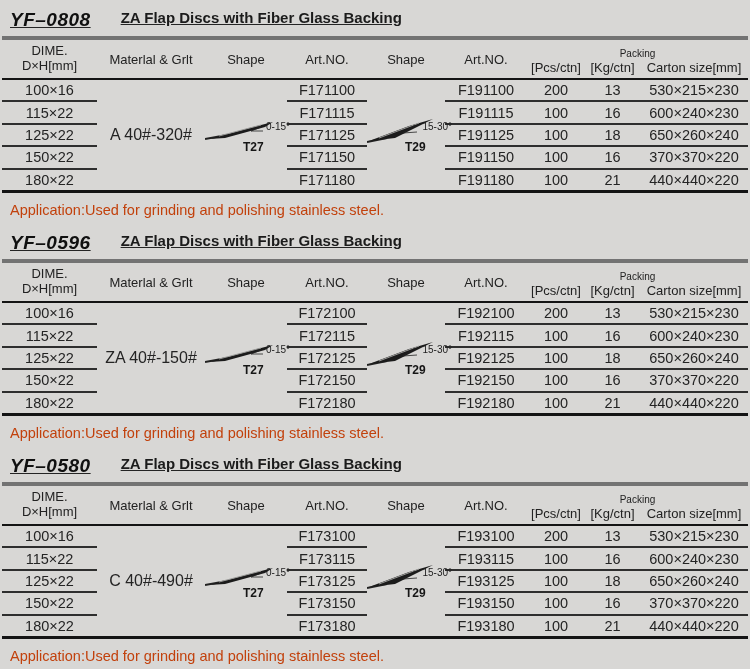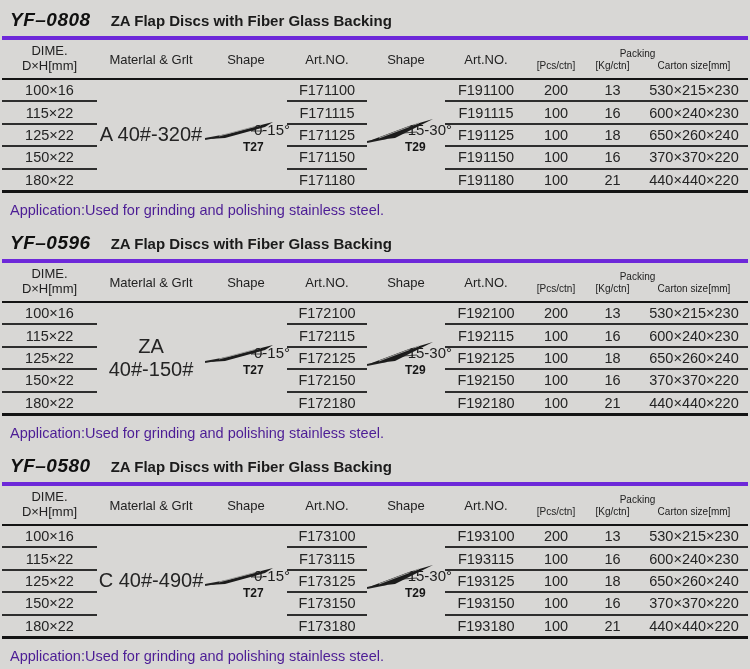--- a/index.html
+++ b/index.html
@@ -4,56 +4,56 @@
 <style>
   html,body{margin:0;padding:0;}
   body{
     width:750px;height:669px;
     background:#d8d7d5;
     font-family:"Liberation Sans", sans-serif;
     color:#242424;
     overflow:hidden;
   }
   .block{height:223px;box-sizing:border-box;padding-top:7px;overflow:hidden;}
-  .titlebar{display:flex;align-items:center;padding:2px 0 5px 10px;}
+  .titlebar{display:flex;align-items:flex-start;padding:2px 0 5px 10px;text-decoration:underline;}
   .model{font-style:italic;font-weight:bold;font-size:19px;letter-spacing:.5px;color:#101010;}
-  .subtitle{margin-left:20px;font-weight:bold;font-size:15px;color:#1b1b1b;}
+  .subtitle{margin-left:30px;font-weight:bold;font-size:15px;color:#1b1b1b;}
   table.spec{
     width:746px;margin-left:2px;
     border-collapse:collapse;table-layout:fixed;
-    border-top:4px solid #6d28d9;
+    border-top:4px solid #737373;
     border-bottom:3px solid #141414;
   }
   col.w-dime{width:95px;}  col.w-mat{width:108px;} col.w-shape{width:82px;}
   col.w-art1{width:80px;}  col.w-shape2{width:78px;} col.w-art2{width:82px;}
   col.w-pcs{width:58px;}   col.w-kg{width:55px;}   col.w-carton{width:108px;}
   thead th{
     font-weight:normal;font-size:13px;color:#222;
     padding:1px 0;height:20px;vertical-align:middle;text-align:center;
     border-bottom:2.5px solid #141414;
   }
   thead th.packing{font-size:10px;border-bottom:none;height:18px;vertical-align:bottom;padding-bottom:0;}
-  thead th.sub{font-size:10px;height:17px;vertical-align:top;}
+  thead th.sub{font-size:13px;height:17px;vertical-align:top;}
   thead th .hl{display:block;line-height:1.15;}
   tbody td{
     font-size:14.5px;text-align:center;vertical-align:middle;
     height:20.4px;padding:0;color:#242424;
   }
   tbody tr:not(:last-child) td.c-dime,
   tbody tr:not(:last-child) td.c-art1,
   tbody tr:not(:last-child) td.c-art2,
   tbody tr:not(:last-child) td.c-pcs,
   tbody tr:not(:last-child) td.c-kg,
   tbody tr:not(:last-child) td.c-carton{border-bottom:2px solid #2e2e2e;}
-  td.c-mat{font-size:20px;}
+  td.c-mat{font-size:16px;}
   .shapebox{position:relative;width:82px;height:44px;margin:0 auto;}
   .shapebox svg{position:absolute;left:0;top:5px;}
-  .shapebox .angle{position:absolute;right:-3px;top:8px;font-size:15px;color:#1d1d1d;white-space:nowrap;}
+  .shapebox .angle{position:absolute;right:-3px;top:8px;font-size:10px;color:#1d1d1d;white-space:nowrap;}
   .shapebox .slabel{position:absolute;left:38px;top:27px;font-size:12px;font-weight:bold;color:#161616;}
-  .application{margin:9px 0 0 10px;font-size:14.5px;color:#4c1d95;}
+  .application{margin:9px 0 0 10px;font-size:14.5px;color:#c2410c;}
 </style>
 </head>
 <body>
 
 <section class="block">
   <div class="titlebar">
     <span class="model">YF–0808</span>
     <span class="subtitle">ZA Flap Discs with Fiber Glass Backing</span>
   </div>
   <table class="spec">

